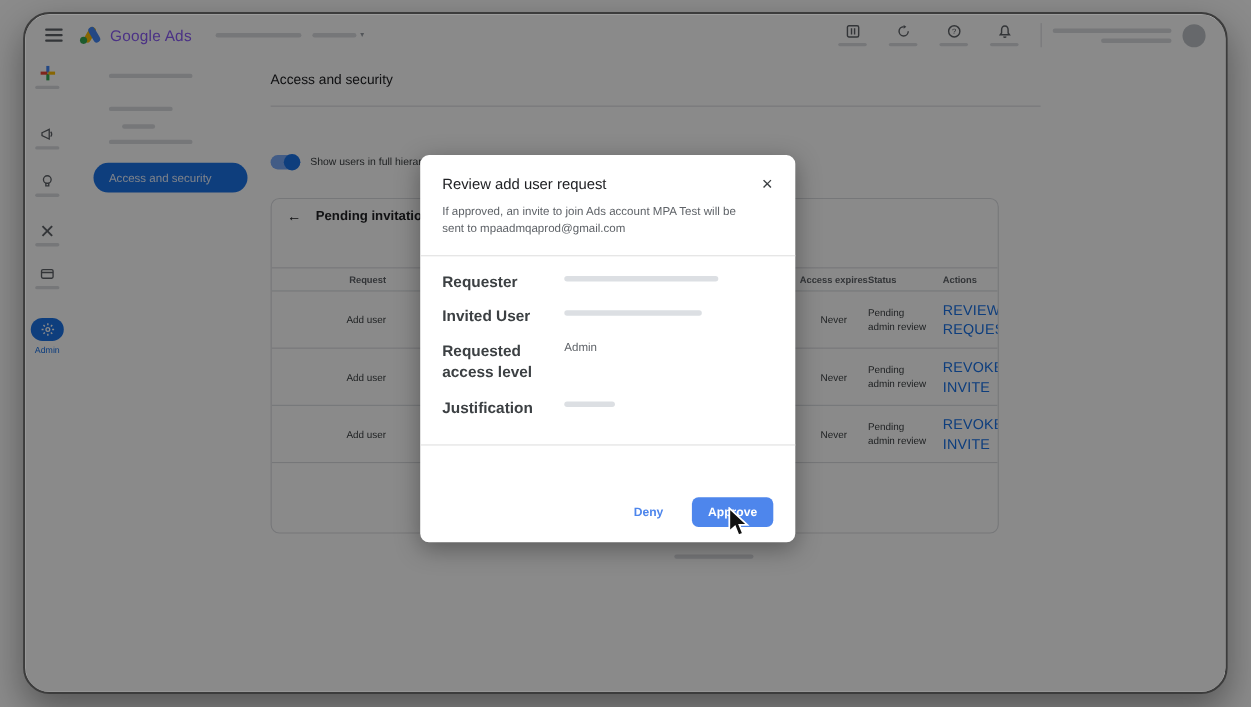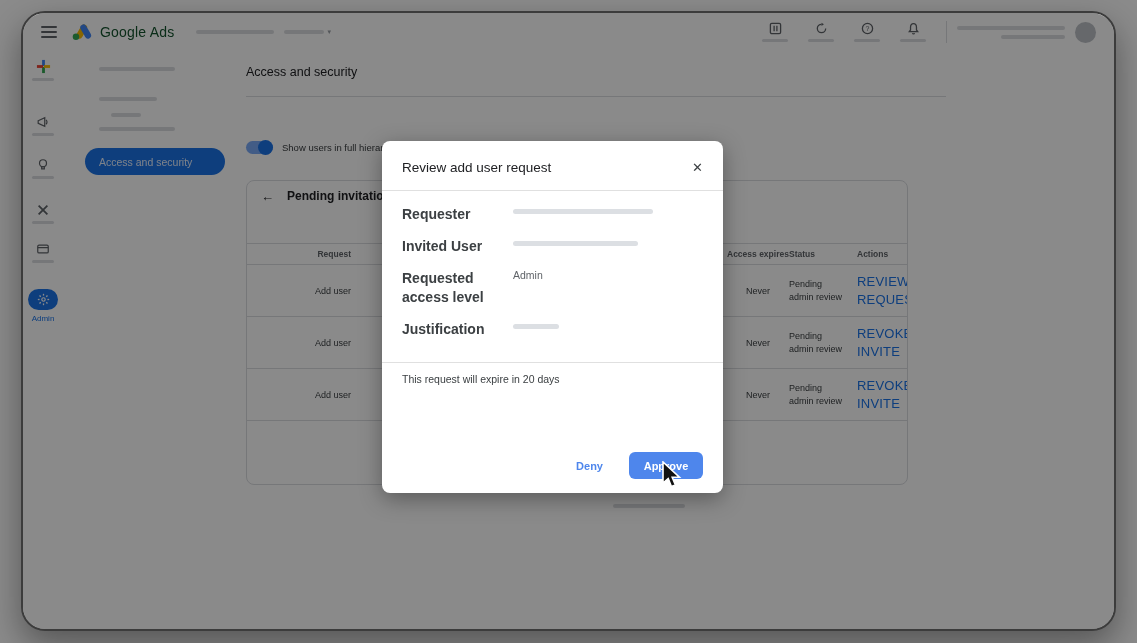--- a/index.html
+++ b/index.html
@@ -12,21 +12,21 @@
   .window{
     position:absolute; left:21px; top:11px; width:1095px; height:620px;
     background:#fff; border:2px solid #3c3c3c; border-radius:24px;
     overflow:hidden; box-shadow:0 14px 34px rgba(0,0,0,0.38);
   }
   
   .topbar{ position:relative; height:38px; display:flex; align-items:center; padding:0 18px; }
   .hamburger{ width:16px; height:12px; display:flex; flex-direction:column; justify-content:space-between; margin-right:14px; cursor:pointer;}
   .hamburger span{ display:block; height:2px; background:#5f6368; border-radius:1px;}
   .brand{ display:flex; align-items:center; gap:7px; }
-  .brand-text{ font-size:14px; color:#14532d; letter-spacing:.2px; }
+  .brand-text{ font-size:14px; color:#8b5cf6; letter-spacing:.2px; }
   .sk{ background:#dadce0; border-radius:3px; }
   .tb-sk1{ width:78px; height:4px; margin-left:22px; }
   .tb-sk2{ width:40px; height:4px; margin-left:10px; }
   .tb-chevron{ font-size:7px; color:#9aa0a6; margin-left:3px; }
   .topbar-right{ position:absolute; right:18px; top:0; height:38px; display:flex; align-items:center; gap:0; }
   .tb-action{ width:46px; display:flex; flex-direction:column; align-items:center; gap:4px; cursor:pointer; }
   .tb-action .sk{ width:26px; height:3px; }
   .tb-divider{ width:1px; height:22px; background:#dadce0; margin:0 10px; }
   .tb-acct{ display:flex; flex-direction:column; gap:5px; margin-right:10px; }
   .tb-acct .sk1{ width:108px; height:4px; }
@@ -279,20 +279,21 @@
     </main>
   </div>
 
   <div class="scrim"></div>
 
   <div class="modal">
     <div class="modal-head">
       <span class="modal-title">Review add user request</span>
       <span class="modal-close">✕</span>
     </div>
+    <p class="modal-desc">If approved, an invite to join Ads account MPA Test will be sent to mpaadmqaprod@gmail.com</p>
     <div class="m-divider d1"></div>
 
     <div class="fields">
       <div class="field-row">
         <span class="field-label">Requester</span>
         <span class="field-bar w140"></span>
       </div>
       <div class="field-row">
         <span class="field-label">Invited User</span>
         <span class="field-bar w125"></span>
@@ -301,21 +302,20 @@
         <span class="field-label">Requested access level</span>
         <span class="field-value">Admin</span>
       </div>
       <div class="field-row">
         <span class="field-label">Justification</span>
         <span class="field-bar w46"></span>
       </div>
     </div>
 
     <div class="m-divider d2"></div>
-    <p class="expiry-note">This request will expire in 20 days</p>
 
     <div class="modal-buttons">
       <button class="btn-deny">Deny</button>
       <button class="btn-approve">Approve</button>
     </div>
   </div>
 
   <svg class="cursor" width="24" height="30" viewBox="0 0 24 30">
     <path d="M2 1 L2 22 L7.2 17.6 L10.4 25.6 L14.4 24 L11.2 16.2 L18.4 16.2 Z" fill="#111" stroke="#fff" stroke-width="1.6"></path>
   </svg>

